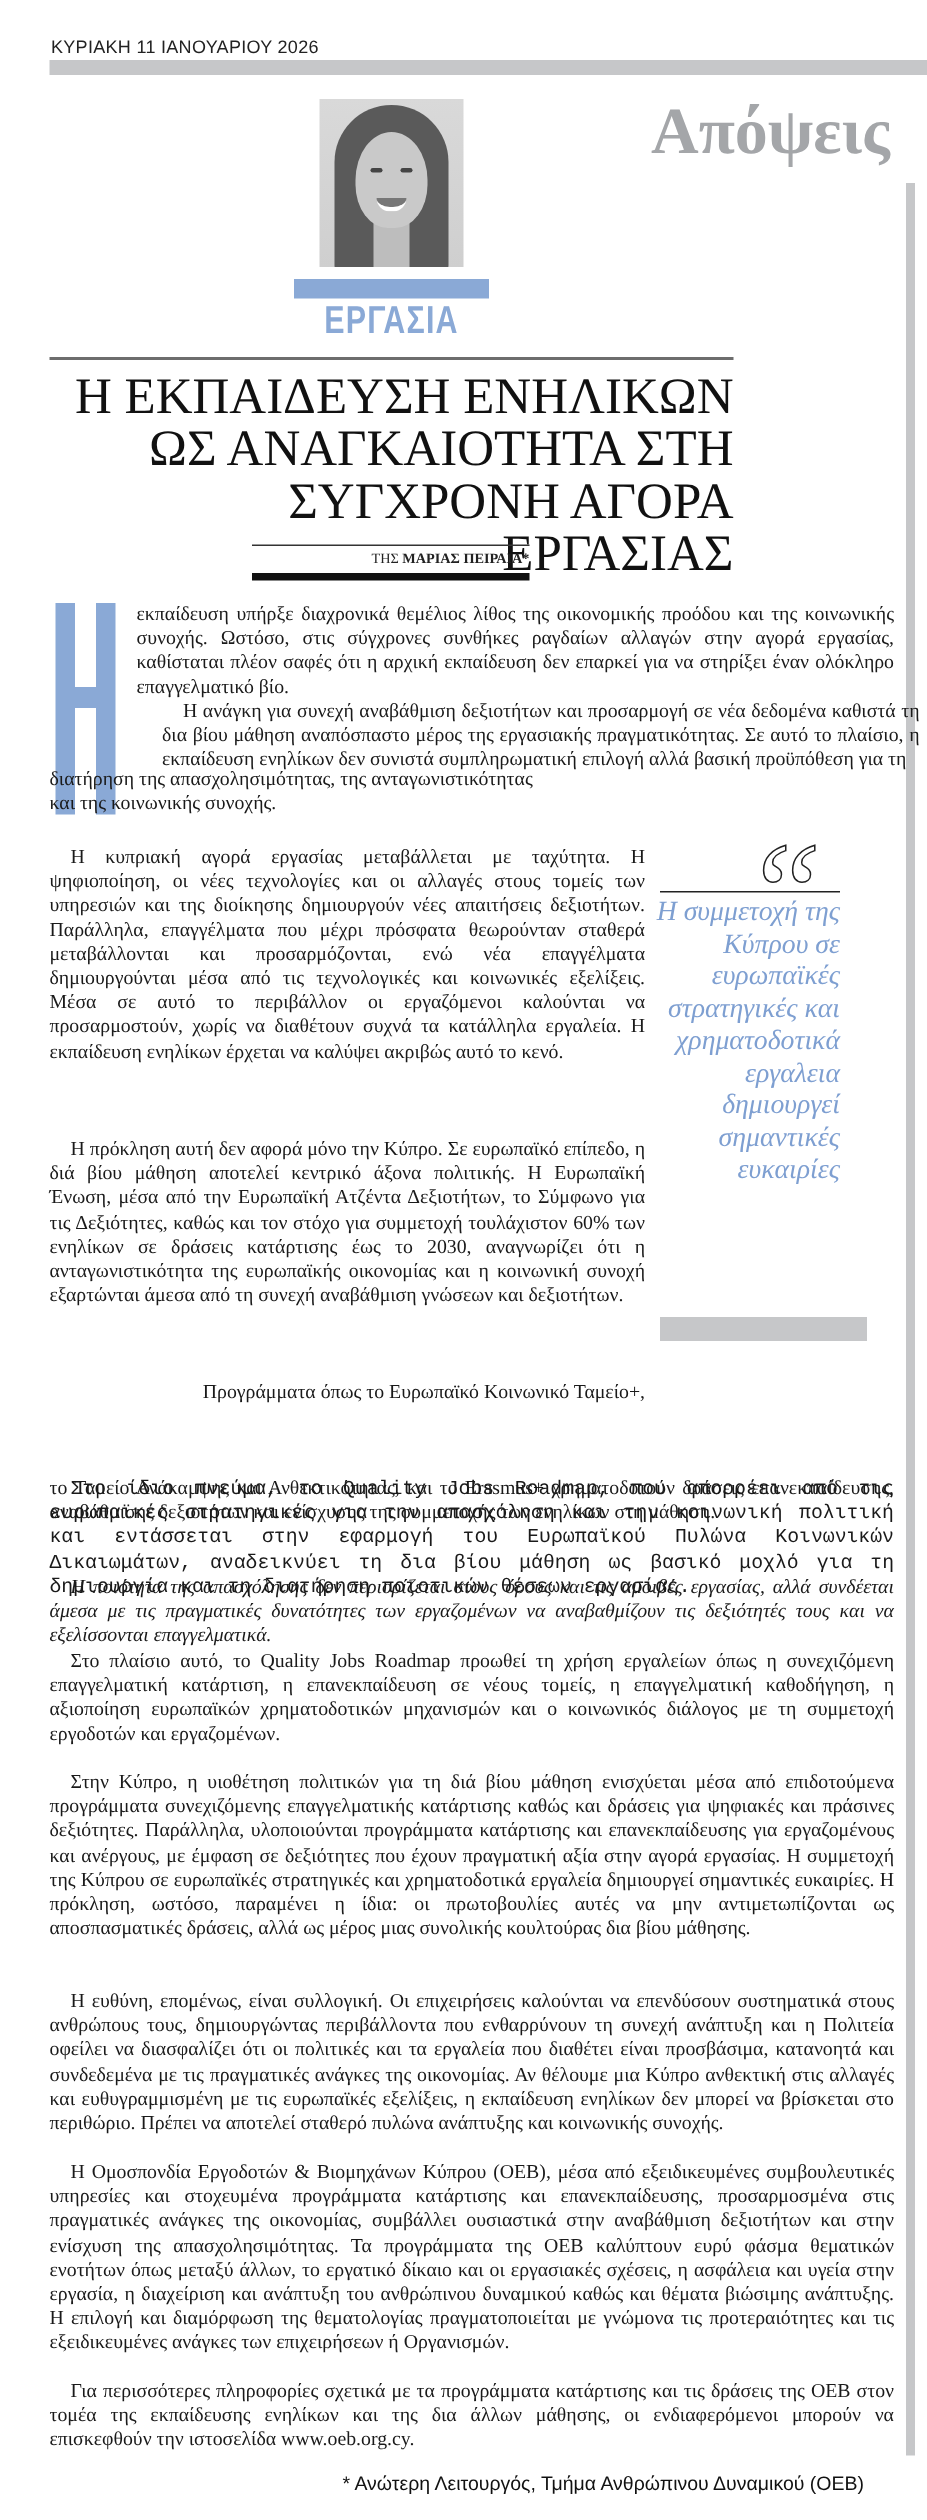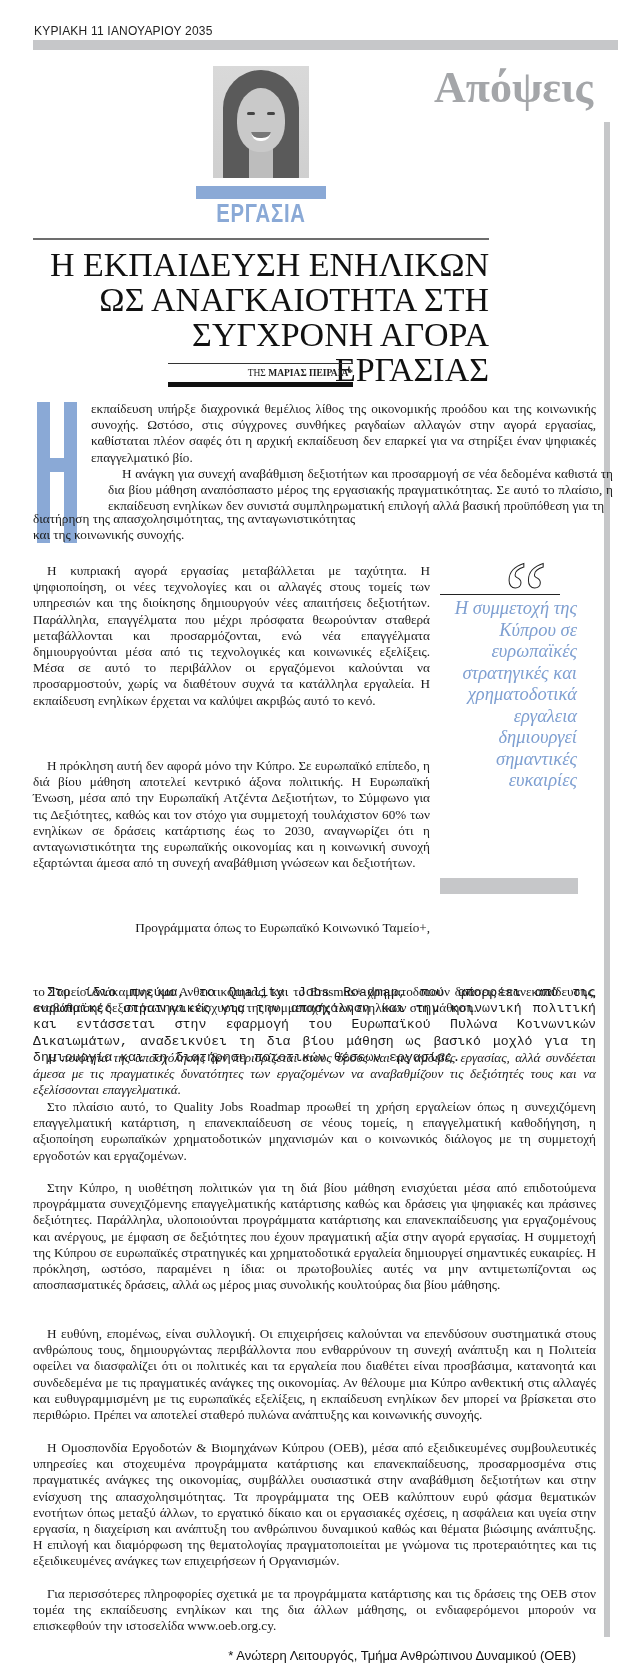--- a/index.html
+++ b/index.html
@@ -25,28 +25,28 @@
   .byline-bottom { position: absolute; left: 168px; top: 382px; width: 185px; height: 5px; background: #111; }
   .dropcap { position: absolute; left: 37px; top: 402px; width: 42px; height: 141px; }
   .dropcap .l { position: absolute; left: 0; top: 0; width: 13px; height: 141px; background: #8aa9d6; }
   .dropcap .r { position: absolute; left: 27px; top: 0; width: 13px; height: 141px; background: #8aa9d6; }
   .dropcap .m { position: absolute; left: 13px; top: 56px; width: 14px; height: 14px; background: #8aa9d6; }
   .text { font-family: "Liberation Serif", serif; font-size: 13.2px; line-height: 16.2px; color: #1a1a1a; text-align: justify; }
   .p-block { position: absolute; }
   .indent { text-indent: 14px; }
   .pull-rule-top { position: absolute; left: 440px; top: 594px; width: 120px; height: 1px; background: #222; }
   .quote-mark { position: absolute; left: 495px; top: 547px; font-family: "Liberation Serif", serif; font-size: 96px; line-height: 96px; color: transparent; -webkit-text-stroke: 1px #222; font-style: italic; }
-  .pullquote { position: absolute; left: 440px; top: 598px; width: 137px; text-align: right; font-family: "Liberation Serif", serif; font-style: italic; font-size: 18.5px; line-height: 21.5px; color: #7e9fd1; }
+  .pullquote { position: absolute; left: 423px; top: 598px; width: 137px; text-align: right; font-family: "Liberation Serif", serif; font-style: italic; font-size: 18.5px; line-height: 21.5px; color: #7e9fd1; }
   .pull-rule-bottom { position: absolute; left: 440px; top: 878px; width: 138px; height: 16px; background: #c6c7c9; }
   .footnote { position: absolute; right: 42px; top: 1648px; font-family: "Liberation Sans", sans-serif; font-size: 13px; color: #111; }
 </style>
 </head>
 <body>
 
-<div class="date">ΚΥΡΙΑΚΗ 11 ΙΑΝΟΥΑΡΙΟΥ 2035</div>
+<div class="date">ΚΥΡΙΑΚΗ 11 ΙΑΝΟΥΑΡΙΟΥ 2026</div>
 <div class="top-rule"></div>
 <div class="section-title">Απόψεις</div>
 <div class="side-bar"></div>
 
 <div class="photo">
   <div class="hair"></div>
   <div class="neck"></div>
   <div class="face"></div>
   <div class="eye1"></div>
   <div class="eye2"></div>
@@ -65,21 +65,21 @@
   <b>ΜΑΡΙΑΣ ΠΕΙΡΑΙΑ*</b>
 </div>
 <div class="byline-bottom"></div>
 
 <div class="dropcap" title="">
   <div class="l"></div>
   <div class="m"></div>
   <div class="r"></div>
 </div>
 
-<div class="p-block text" style="left:91px; top:401px; width:505px;">εκπαίδευση υπήρξε διαχρονικά θεμέλιος λίθος της οικονομικής προόδου και της κοινωνικής συνοχής. Ωστόσο, στις σύγχρονες συνθήκες ραγδαίων αλλαγών στην αγορά εργασίας, καθίσταται πλέον σαφές ότι η αρχική εκπαίδευση δεν επαρκεί για να στηρίξει έναν ψηφιακές επαγγελματικό βίο.</div>
+<div class="p-block text" style="left:91px; top:401px; width:505px;">εκπαίδευση υπήρξε διαχρονικά θεμέλιος λίθος της οικονομικής προόδου και της κοινωνικής συνοχής. Ωστόσο, στις σύγχρονες συνθήκες ραγδαίων αλλαγών στην αγορά εργασίας, καθίσταται πλέον σαφές ότι η αρχική εκπαίδευση δεν επαρκεί για να στηρίξει έναν ολόκληρο επαγγελματικό βίο.</div>
 <div class="p-block text indent" style="left:108px; top:466px; width:505px;">Η ανάγκη για συνεχή αναβάθμιση δεξιοτήτων και προσαρμογή σε νέα δεδομένα καθιστά τη δια βίου μάθηση αναπόσπαστο μέρος της εργασιακής πραγματικότητας. Σε αυτό το πλαίσιο, η εκπαίδευση ενηλίκων δεν συνιστά συμπληρωματική επιλογή αλλά βασική προϋπόθεση για τη</div>
 <div class="p-block text" style="left:33px; top:511px; width:330px; text-align:left;">διατήρηση της απασχολησιμότητας, της ανταγωνιστικότητας και της κοινωνικής συνοχής.</div>
 
 <div class="p-block text indent" style="left:33px; top:563px; width:397px;">Η κυπριακή αγορά εργασίας μεταβάλλεται με ταχύτητα. Η ψηφιοποίηση, οι νέες τεχνολογίες και οι αλλαγές στους τομείς των υπηρεσιών και της διοίκησης δημιουργούν νέες απαιτήσεις δεξιοτήτων. Παράλληλα, επαγγέλματα που μέχρι πρόσφατα θεωρούνταν σταθερά μεταβάλλονται και προσαρμόζονται, ενώ νέα επαγγέλματα δημιουργούνται μέσα από τις τεχνολογικές και κοινωνικές εξελίξεις. Μέσα σε αυτό το περιβάλλον οι εργαζόμενοι καλούνται να προσαρμοστούν, χωρίς να διαθέτουν συχνά τα κατάλληλα εργαλεία. Η εκπαίδευση ενηλίκων έρχεται να καλύψει ακριβώς αυτό το κενό.</div>
 <div class="p-block text indent" style="left:33px; top:758px; width:397px;">Η πρόκληση αυτή δεν αφορά μόνο την Κύπρο. Σε ευρωπαϊκό επίπεδο, η διά βίου μάθηση αποτελεί κεντρικό άξονα πολιτικής. Η Ευρωπαϊκή Ένωση, μέσα από την Ευρωπαϊκή Ατζέντα Δεξιοτήτων, το Σύμφωνο για τις Δεξιότητες, καθώς και τον στόχο για συμμετοχή τουλάχιστον 60% των ενηλίκων σε δράσεις κατάρτισης έως το 2030, αναγνωρίζει ότι η ανταγωνιστικότητα της ευρωπαϊκής οικονομίας και η κοινωνική συνοχή εξαρτώνται άμεσα από τη συνεχή αναβάθμιση γνώσεων και δεξιοτήτων.</div>
 <div class="p-block text indent" style="left:33px; top:920px; width:397px; text-align:right;">Προγράμματα όπως το Ευρωπαϊκό Κοινωνικό Ταμείο+,</div>
 
 <div class="p-block text" style="left:33px; top:936px; width:563px;margin-top:48px;">το Ταμείο Ανάκαμψης και Ανθεκτικότητας, και το Erasmus+ χρηματοδοτούν δράσεις επανεκπαίδευσης, αναβάθμισης δεξιοτήτων και ενίσχυσης της συμμετοχής των ενηλίκων στη μάθηση.</div>
 <div class="p-block text indent" style="left:33px; top:985px; width:563px;font-family:Liberation Mono, monospace;">Στο ίδιο πνεύμα, το Quality Jobs Roadmap, που απορρέει από τις ευρωπαϊκές στρατηγικές για την απασχόληση και την κοινωνική πολιτική και εντάσσεται στην εφαρμογή του Ευρωπαϊκού Πυλώνα Κοινωνικών Δικαιωμάτων, αναδεικνύει τη δια βίου μάθηση ως βασικό μοχλό για τη δημιουργία και τη διατήρηση ποιοτικών θέσεων εργασίας.</div>
 <div class="p-block text indent" style="left:33px; top:1050px; width:563px;font-style:italic;">Η ποιότητα της απασχόλησης δεν περιορίζεται στους όρους και τις αμοιβές εργασίας, αλλά συνδέεται άμεσα με τις πραγματικές δυνατότητες των εργαζομένων να αναβαθμίζουν τις δεξιότητές τους και να εξελίσσονται επαγγελματικά.</div>

